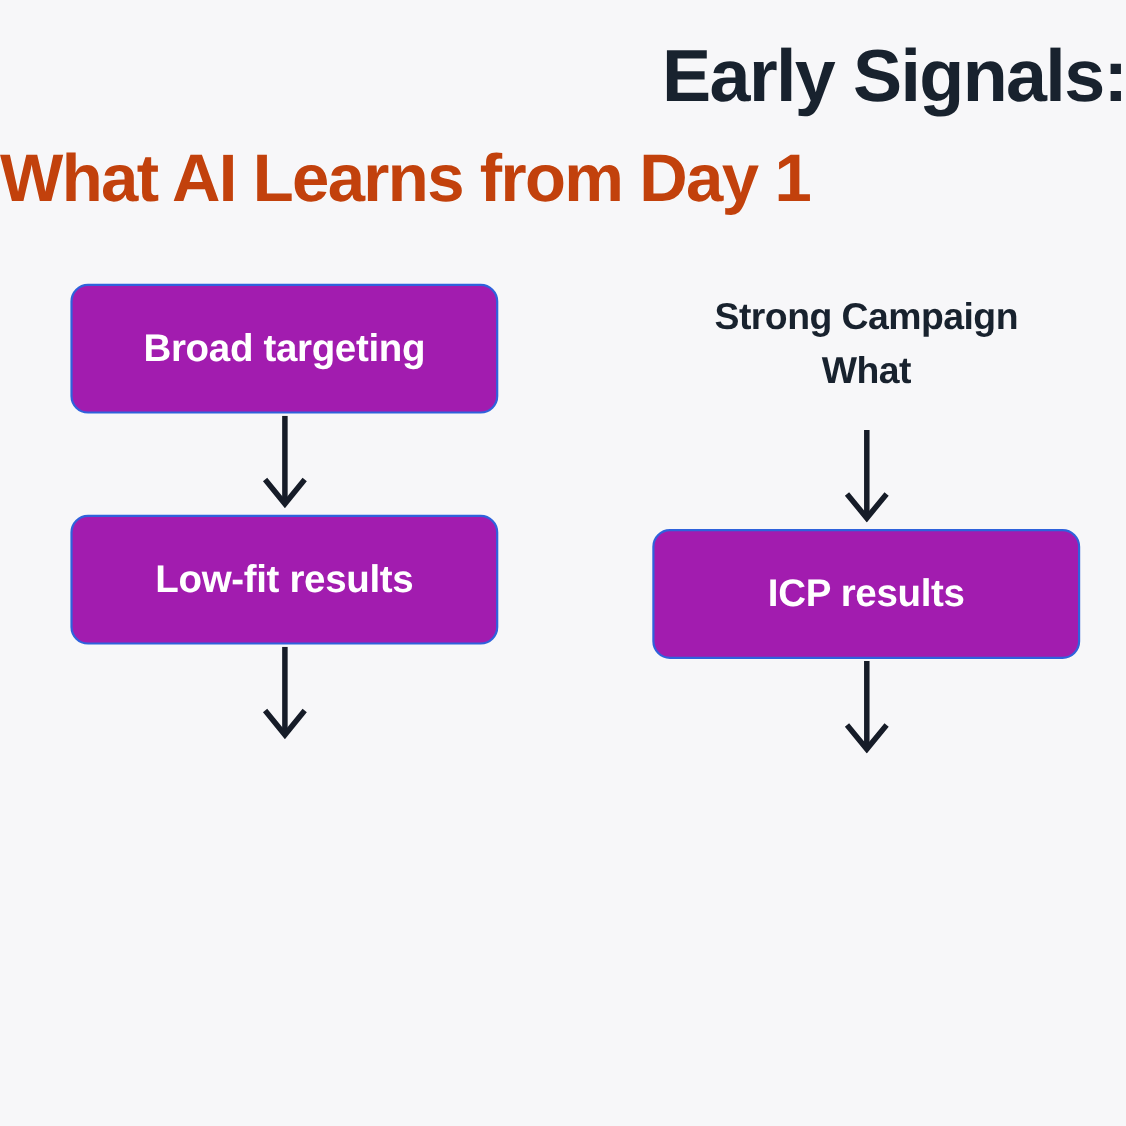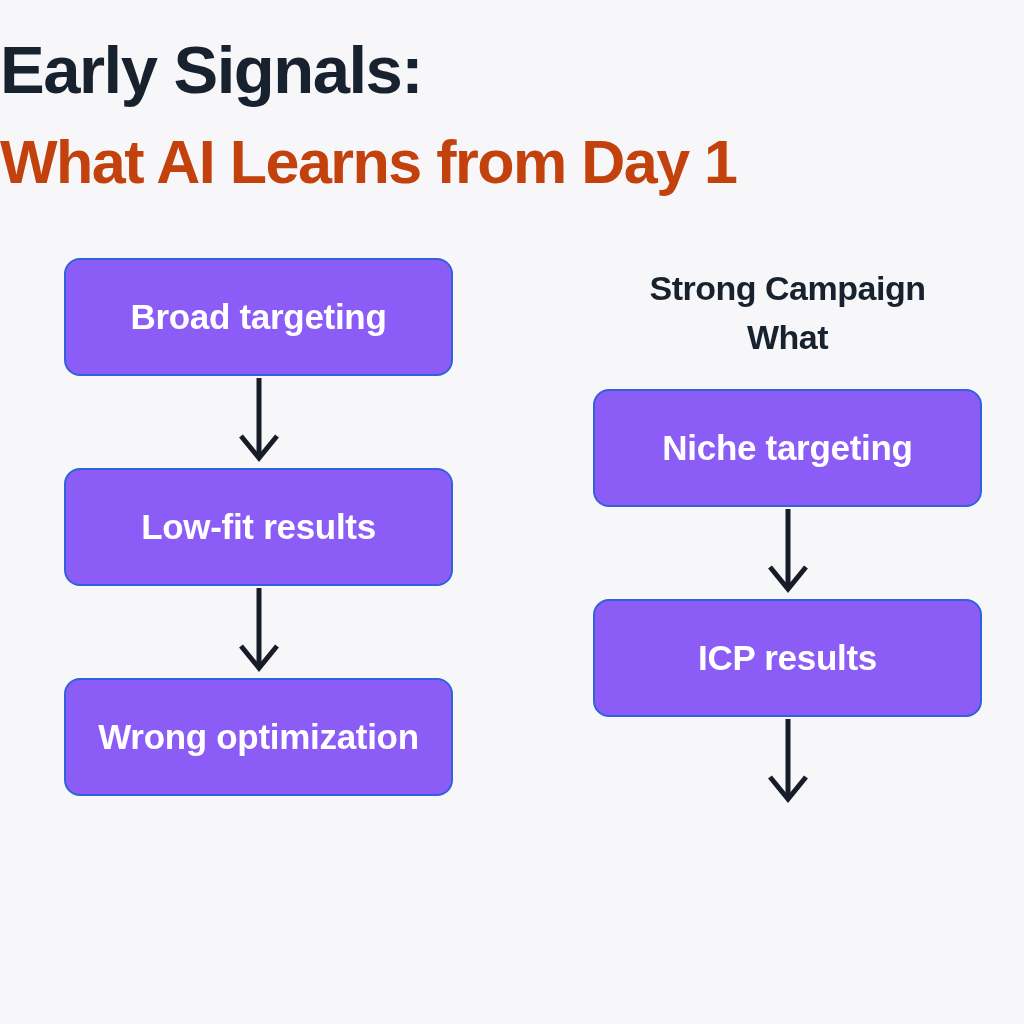--- a/index.html
+++ b/index.html
@@ -13,21 +13,21 @@
     height: 1024px;
     background: #f7f7f9;
     overflow: hidden;
     font-family: "Liberation Sans", "DejaVu Sans", sans-serif;
   }
   .title-line-1 {
     position: absolute;
     top: 32px;
     left: 0;
     width: 100%;
-    text-align: left;
+    text-align: right;
     font-size: 67px;
     line-height: 76px;
     font-weight: 800;
     letter-spacing: -1.5px;
     color: #18222e;
   }
   .title-line-2 {
     position: absolute;
     top: 126px;
     left: 0;
@@ -58,21 +58,21 @@
     font-size: 34px;
     line-height: 49px;
     font-weight: 700;
     letter-spacing: -0.5px;
     color: #18222e;
   }
   .flow-box {
     width: 100%;
     height: 118px;
     box-sizing: border-box;
-    background: #8b5cf6;
+    background: #a21caf;
     border: 2px solid #2f62dc;
     border-radius: 16px;
     display: flex;
     align-items: center;
     justify-content: center;
     color: #ffffff;
     font-size: 35px;
     font-weight: 700;
     letter-spacing: -0.3px;
   }
@@ -107,27 +107,25 @@
 
     <div class="flow-box">Low-fit results</div>
 
     <div class="arrow-gap">
       <svg width="44" height="84" viewBox="0 0 44 84">
         <line x1="22" y1="0" x2="22" y2="77" stroke="#161c28" stroke-width="5" fill="none"></line>
         <polyline points="4,58 22,80 40,58" stroke="#161c28" stroke-width="5" fill="none" stroke-linejoin="miter"></polyline>
       </svg>
     </div>
 
-    <div class="flow-box">Wrong optimization</div>
   </div>
 
   <div class="column right">
     <div class="col-heading">Strong Campaign What</div>
 
-    <div class="flow-box">Niche targeting</div>
 
     <div class="arrow-gap">
       <svg width="44" height="84" viewBox="0 0 44 84">
         <line x1="22" y1="0" x2="22" y2="77" stroke="#161c28" stroke-width="5" fill="none"></line>
         <polyline points="4,58 22,80 40,58" stroke="#161c28" stroke-width="5" fill="none" stroke-linejoin="miter"></polyline>
       </svg>
     </div>
 
     <div class="flow-box">ICP results</div>
 

